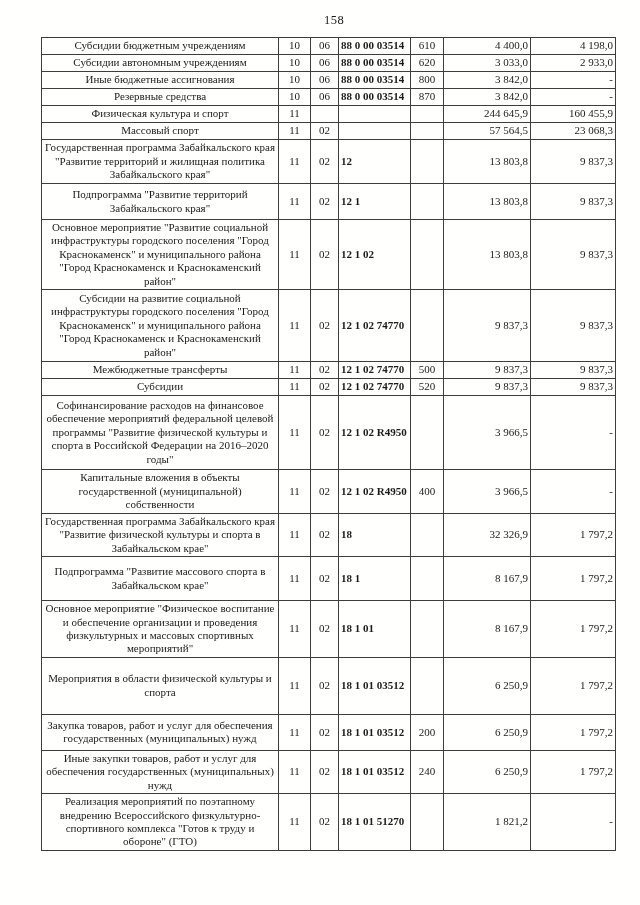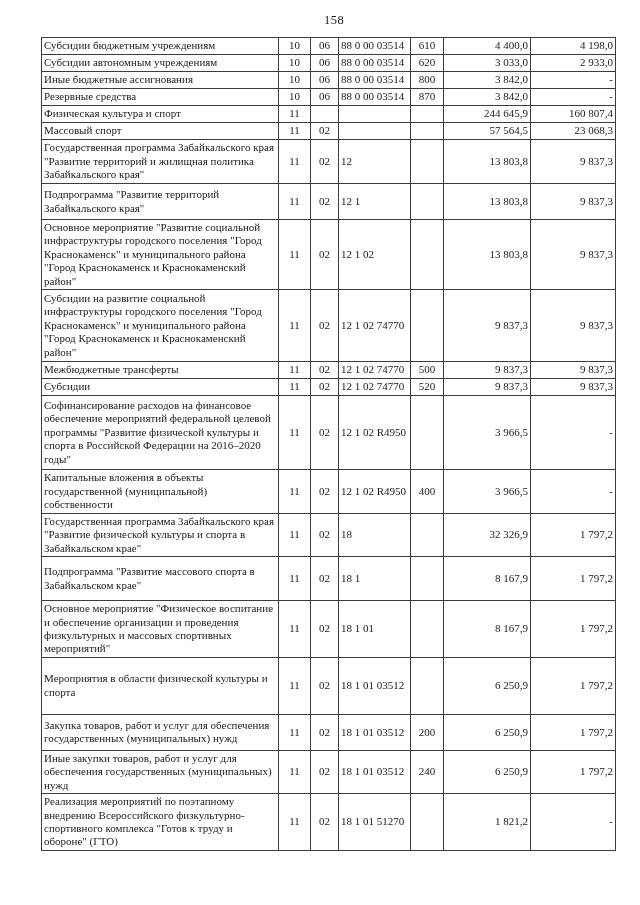--- a/index.html
+++ b/index.html
@@ -38,30 +38,31 @@
     border: 1px solid #3d3d3d;
     font-size: 11px;
     line-height: 1.22;
     padding: 1px 2px;
     vertical-align: middle;
     overflow: hidden;
     word-wrap: break-word;
   }
   td.c-name {
     vertical-align: top;
-    text-align: left;
+    text-align: center;
     padding-left: 3px;
   }
   td.c-code {
     text-align: center;
     padding: 1px 0;
   }
   td.c-csr {
     text-align: left;
     padding-left: 3px;
+    font-weight: bold;
   }
   td.c-amt {
     text-align: right;
     padding-right: 3px;
   }
   tr.bold-row td {
     font-weight: normal;
   }
   
   tbody tr:nth-child(1), tbody tr:nth-child(2), tbody tr:nth-child(3),
@@ -134,21 +135,21 @@
           <td class="c-amt">3 842,0</td>
           <td class="c-amt">-</td>
         </tr>
         <tr class="bold-row">
           <td class="c-name">Физическая культура и спорт</td>
           <td class="c-code">11</td>
           <td class="c-code"></td>
           <td class="c-csr"></td>
           <td class="c-code"></td>
           <td class="c-amt">244 645,9</td>
-          <td class="c-amt">160 807,4</td>
+          <td class="c-amt">160 455,9</td>
         </tr>
         <tr>
           <td class="c-name">Массовый спорт</td>
           <td class="c-code">11</td>
           <td class="c-code">02</td>
           <td class="c-csr"></td>
           <td class="c-code"></td>
           <td class="c-amt">57 564,5</td>
           <td class="c-amt">23 068,3</td>
         </tr>

